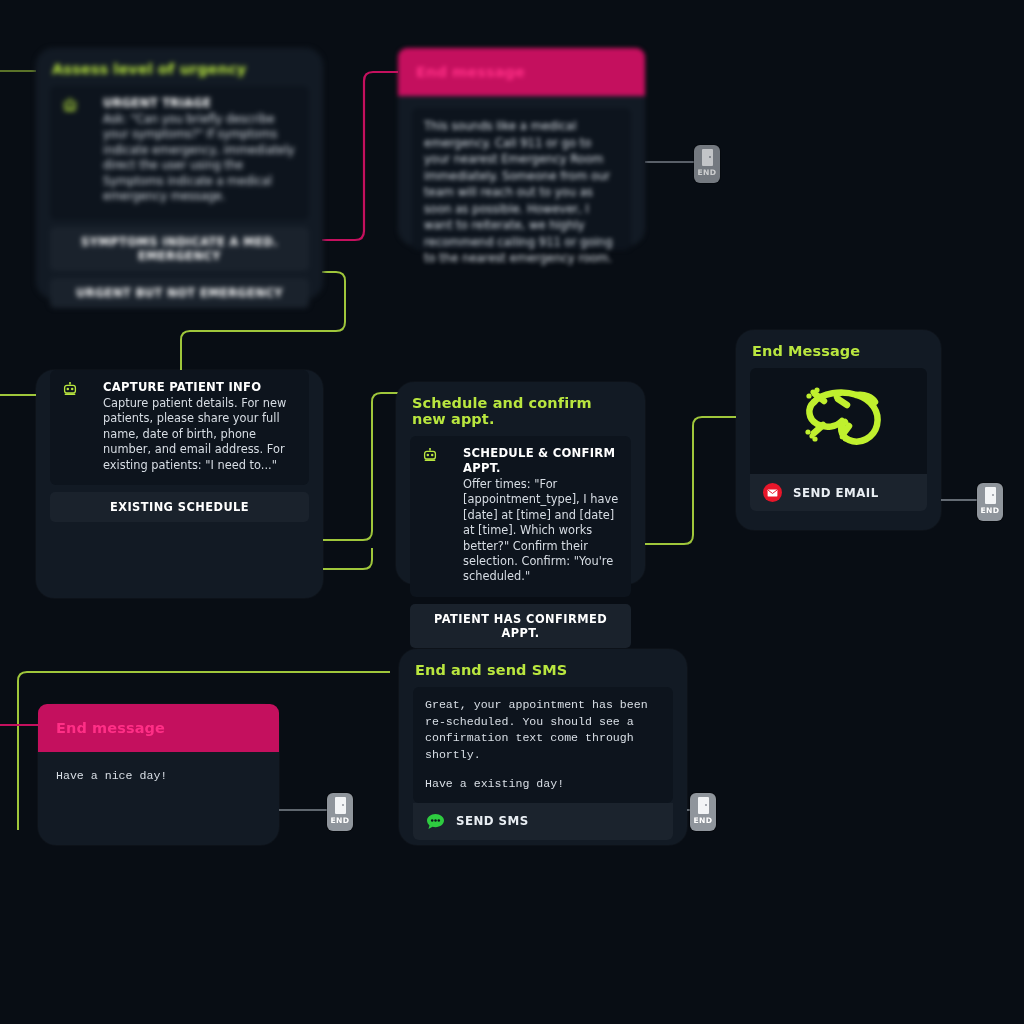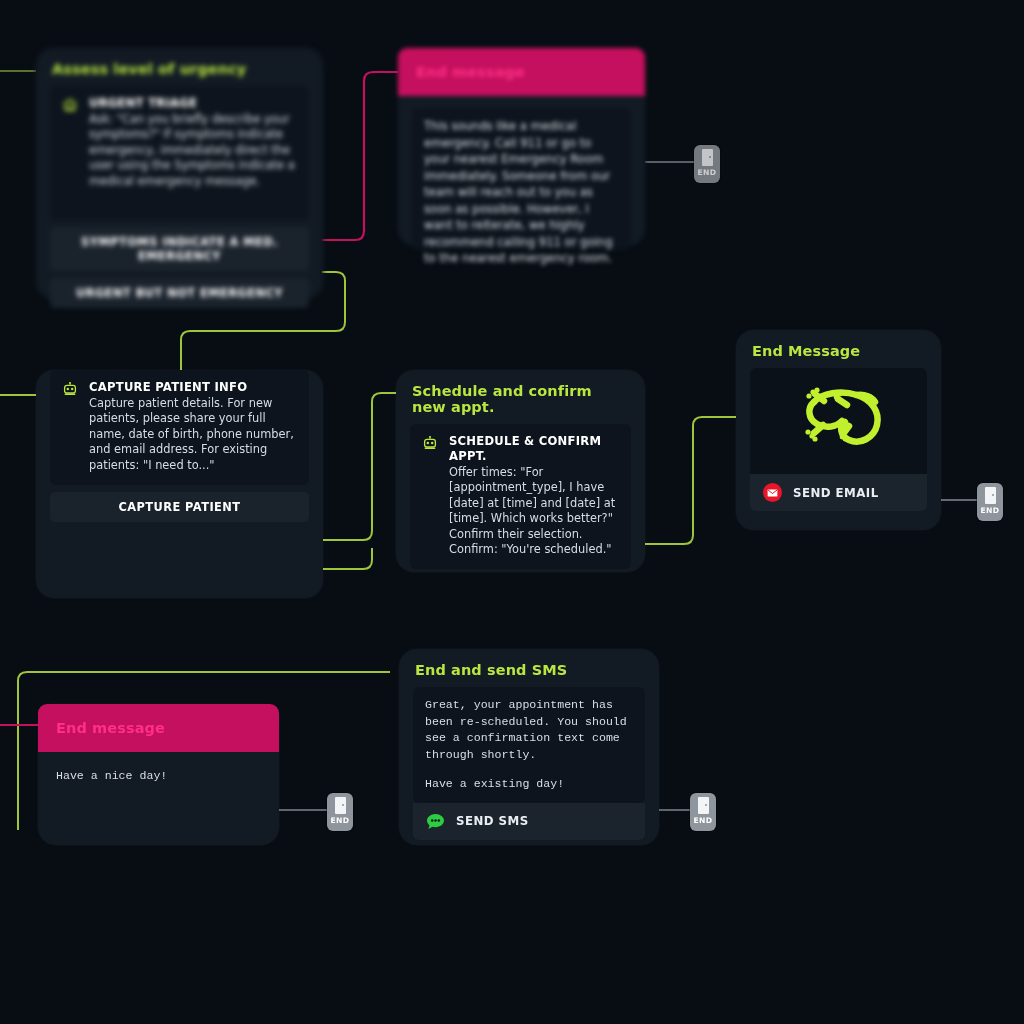--- a/index.html
+++ b/index.html
@@ -23,21 +23,21 @@
   .node-title.pink-bar{
     background:#c4105e;color:#ff2f86;border-radius:9px 9px 0 0;
     padding:16px 16px 16px 18px;font-size:14.5px;
   }
 
   .body-card{
     margin:0 14px;background:#0d141d;border-radius:6px;
     padding:10px 12px 12px 12px;
   }
 
-  .prompt-row{display:flex;gap:11px;align-items:flex-start;}
+  .prompt-row{display:flex;gap:25px;align-items:flex-start;}
   .bot-ico{flex:0 0 auto;margin-top:1px;}
   .prompt-txt{flex:1 1 auto;min-width:0;}
   .prompt-head{
     font-size:11.6px;font-weight:700;color:#ffffff;letter-spacing:.25px;
     line-height:15px;margin-bottom:1px;
   }
   .prompt-body{font-size:11.4px;color:#d7dde4;line-height:15.4px;}
 
   .msg-txt{font-size:11.6px;color:#d9dfe6;line-height:16.5px;}
   .msg-txt p{margin:0 0 13px 0;font-family:Liberation Mono, monospace;}
@@ -153,44 +153,45 @@
             <circle cx="10.2" cy="8.1" r="1.25" fill="#b9e63f"></circle>
             <rect x="2.6" y="12.4" width="10.8" height="1.5" rx=".7" fill="#b9e63f"></rect>
           </svg>
         </span>
         <span class="prompt-txt">
           <div class="prompt-head">CAPTURE PATIENT INFO</div>
           <div class="prompt-body">Capture patient details. For new patients, please share your full name, date of birth, phone number, and email address. For existing patients: "I need to..."</div>
         </span>
       </div>
     </div>
-    <div class="choice">CAPTURE PATIENT</div>
-    <div class="pad-b"></div>
-  </div>
-
-  <div class="node" style="left:396px;top:370px;width:249px;height:202px;">
+    <div class="choice">EXISTING SCHEDULE</div>
+    <div class="pad-b"></div>
+  </div>
+
+  <div class="node" style="left:396px;top:382px;width:249px;height:202px;">
     <div class="node-title">Schedule and confirm new appt.</div>
     <div class="body-card">
       <div class="prompt-row">
         <span class="bot-ico">
           <svg width="16" height="16" viewBox="0 0 16 16">
             <circle cx="8" cy="2" r="1.1" fill="#b9e63f"></circle>
             <path d="M8 3.1 V4.4" stroke="#b9e63f" stroke-width="1"></path>
             <rect x="2.6" y="4.4" width="10.8" height="7.6" rx="2.3" fill="none" stroke="#b9e63f" stroke-width="1.3"></rect>
             <circle cx="5.8" cy="8.1" r="1.25" fill="#b9e63f"></circle>
             <circle cx="10.2" cy="8.1" r="1.25" fill="#b9e63f"></circle>
             <rect x="2.6" y="12.4" width="10.8" height="1.5" rx=".7" fill="#b9e63f"></rect>
           </svg>
         </span>
         <span class="prompt-txt">
           <div class="prompt-head">SCHEDULE &amp; CONFIRM APPT.</div>
           <div class="prompt-body">Offer times: "For [appointment_type], I have [date] at [time] and [date] at [time]. Which works better?" Confirm their selection. Confirm: "You're scheduled."</div>
         </span>
       </div>
     </div>
+    <div class="choice">PATIENT HAS CONFIRMED APPT.</div>
     <div class="pad-b"></div>
   </div>
 
   <div class="node" style="left:736px;top:330px;width:205px;height:200px;">
     <div class="node-title">End Message</div>
     <div class="logo-box">
       <svg width="104" height="80" viewBox="0 0 104 80">
         <g fill="none" stroke="#c0f02e" stroke-width="6.5" stroke-linecap="round" stroke-linejoin="round">
 
           <path d="M27 21 C35 12 54 9 70 14 C85 19 93 31 90 44 C87 57 73 64 62 59 C53 55 52 45 58 41"></path>
@@ -223,21 +224,21 @@
         <svg width="11" height="8" viewBox="0 0 12 9">
           <rect x="0.5" y="0.5" width="11" height="8" rx="1" fill="#fff"></rect>
           <path d="M1 1.3 L6 5 L11 1.3" stroke="#e8162a" stroke-width="1.1" fill="none"></path>
         </svg>
       </span>
       <span class="action-label">SEND EMAIL</span>
     </div>
     <div class="pad-b"></div>
   </div>
 
-  <div class="node" style="left:399px;top:649px;width:260px;height:196px;">
+  <div class="node" style="left:399px;top:649px;width:288px;height:196px;">
     <div class="node-title">End and send SMS</div>
     <div class="body-card" style="padding-bottom:10px;">
       <div class="msg-txt">
         <p>Great, your appointment has been re-scheduled. You should see a confirmation text come through shortly.</p>
         <p>Have a existing day!</p>
       </div>
     </div>
     <div class="action-btn" style="background:#1b232d;">
       <span class="ico-circle ico-sms">
         <svg width="19" height="17" viewBox="0 0 19 17">

